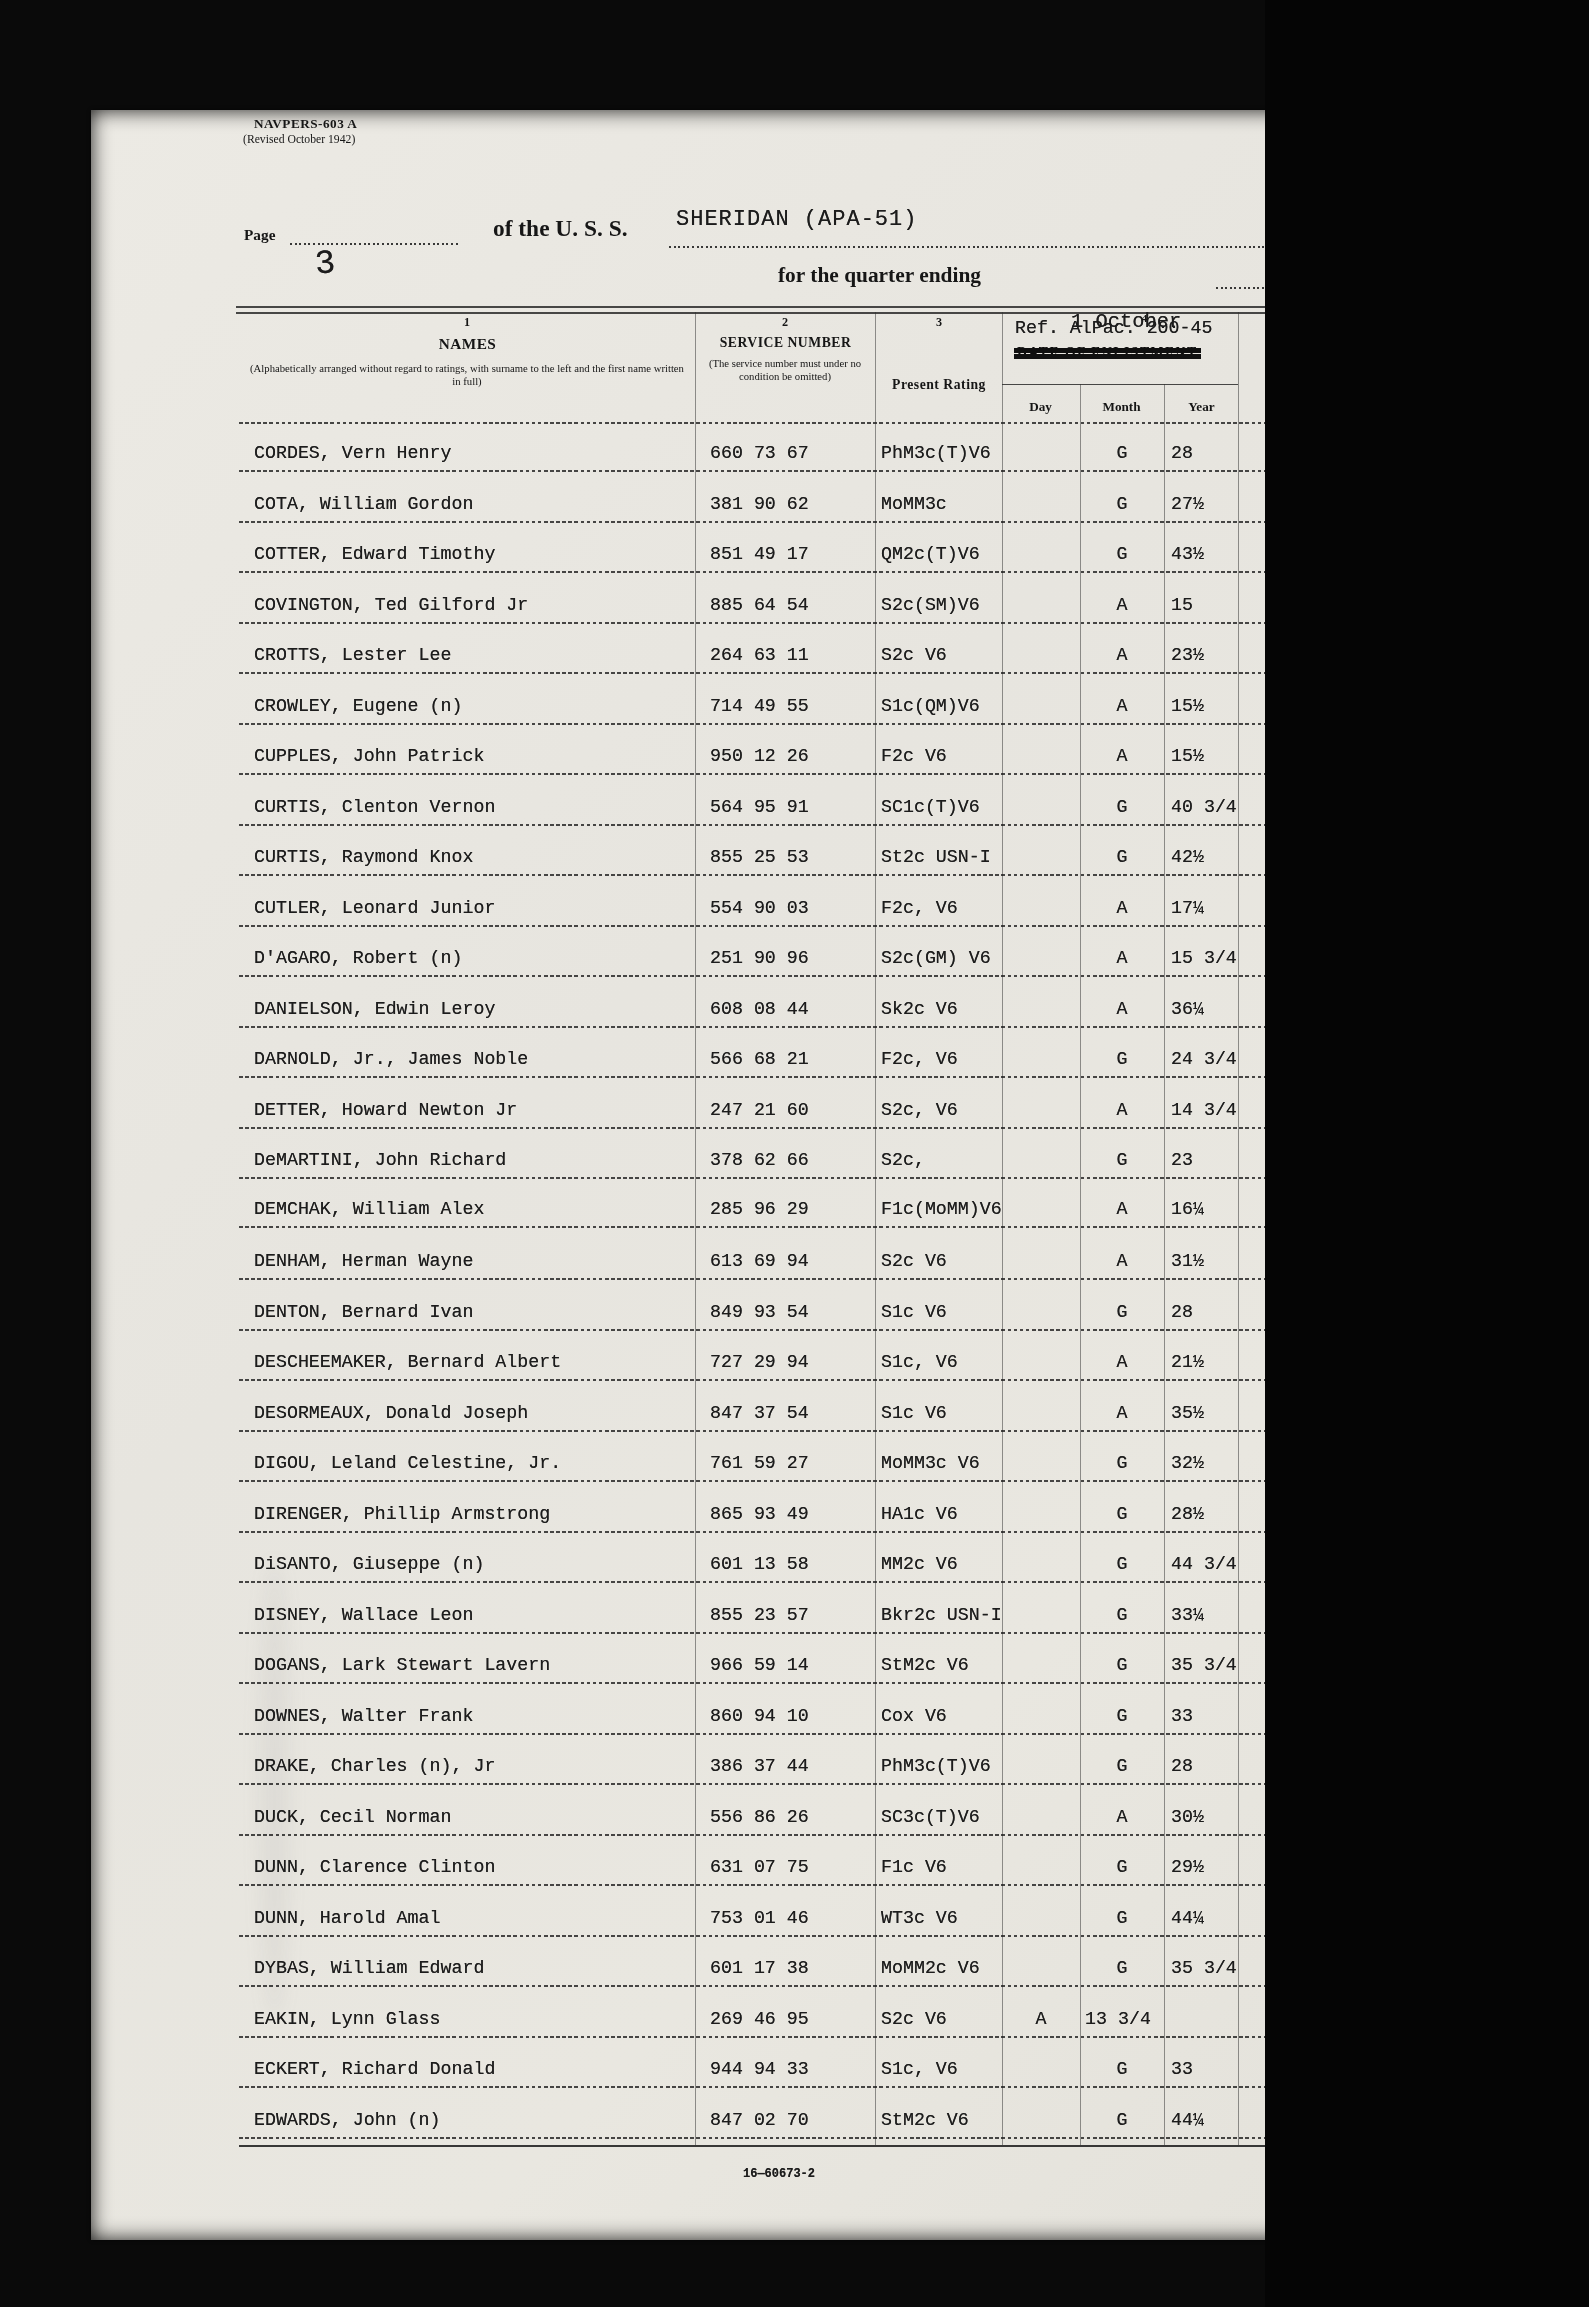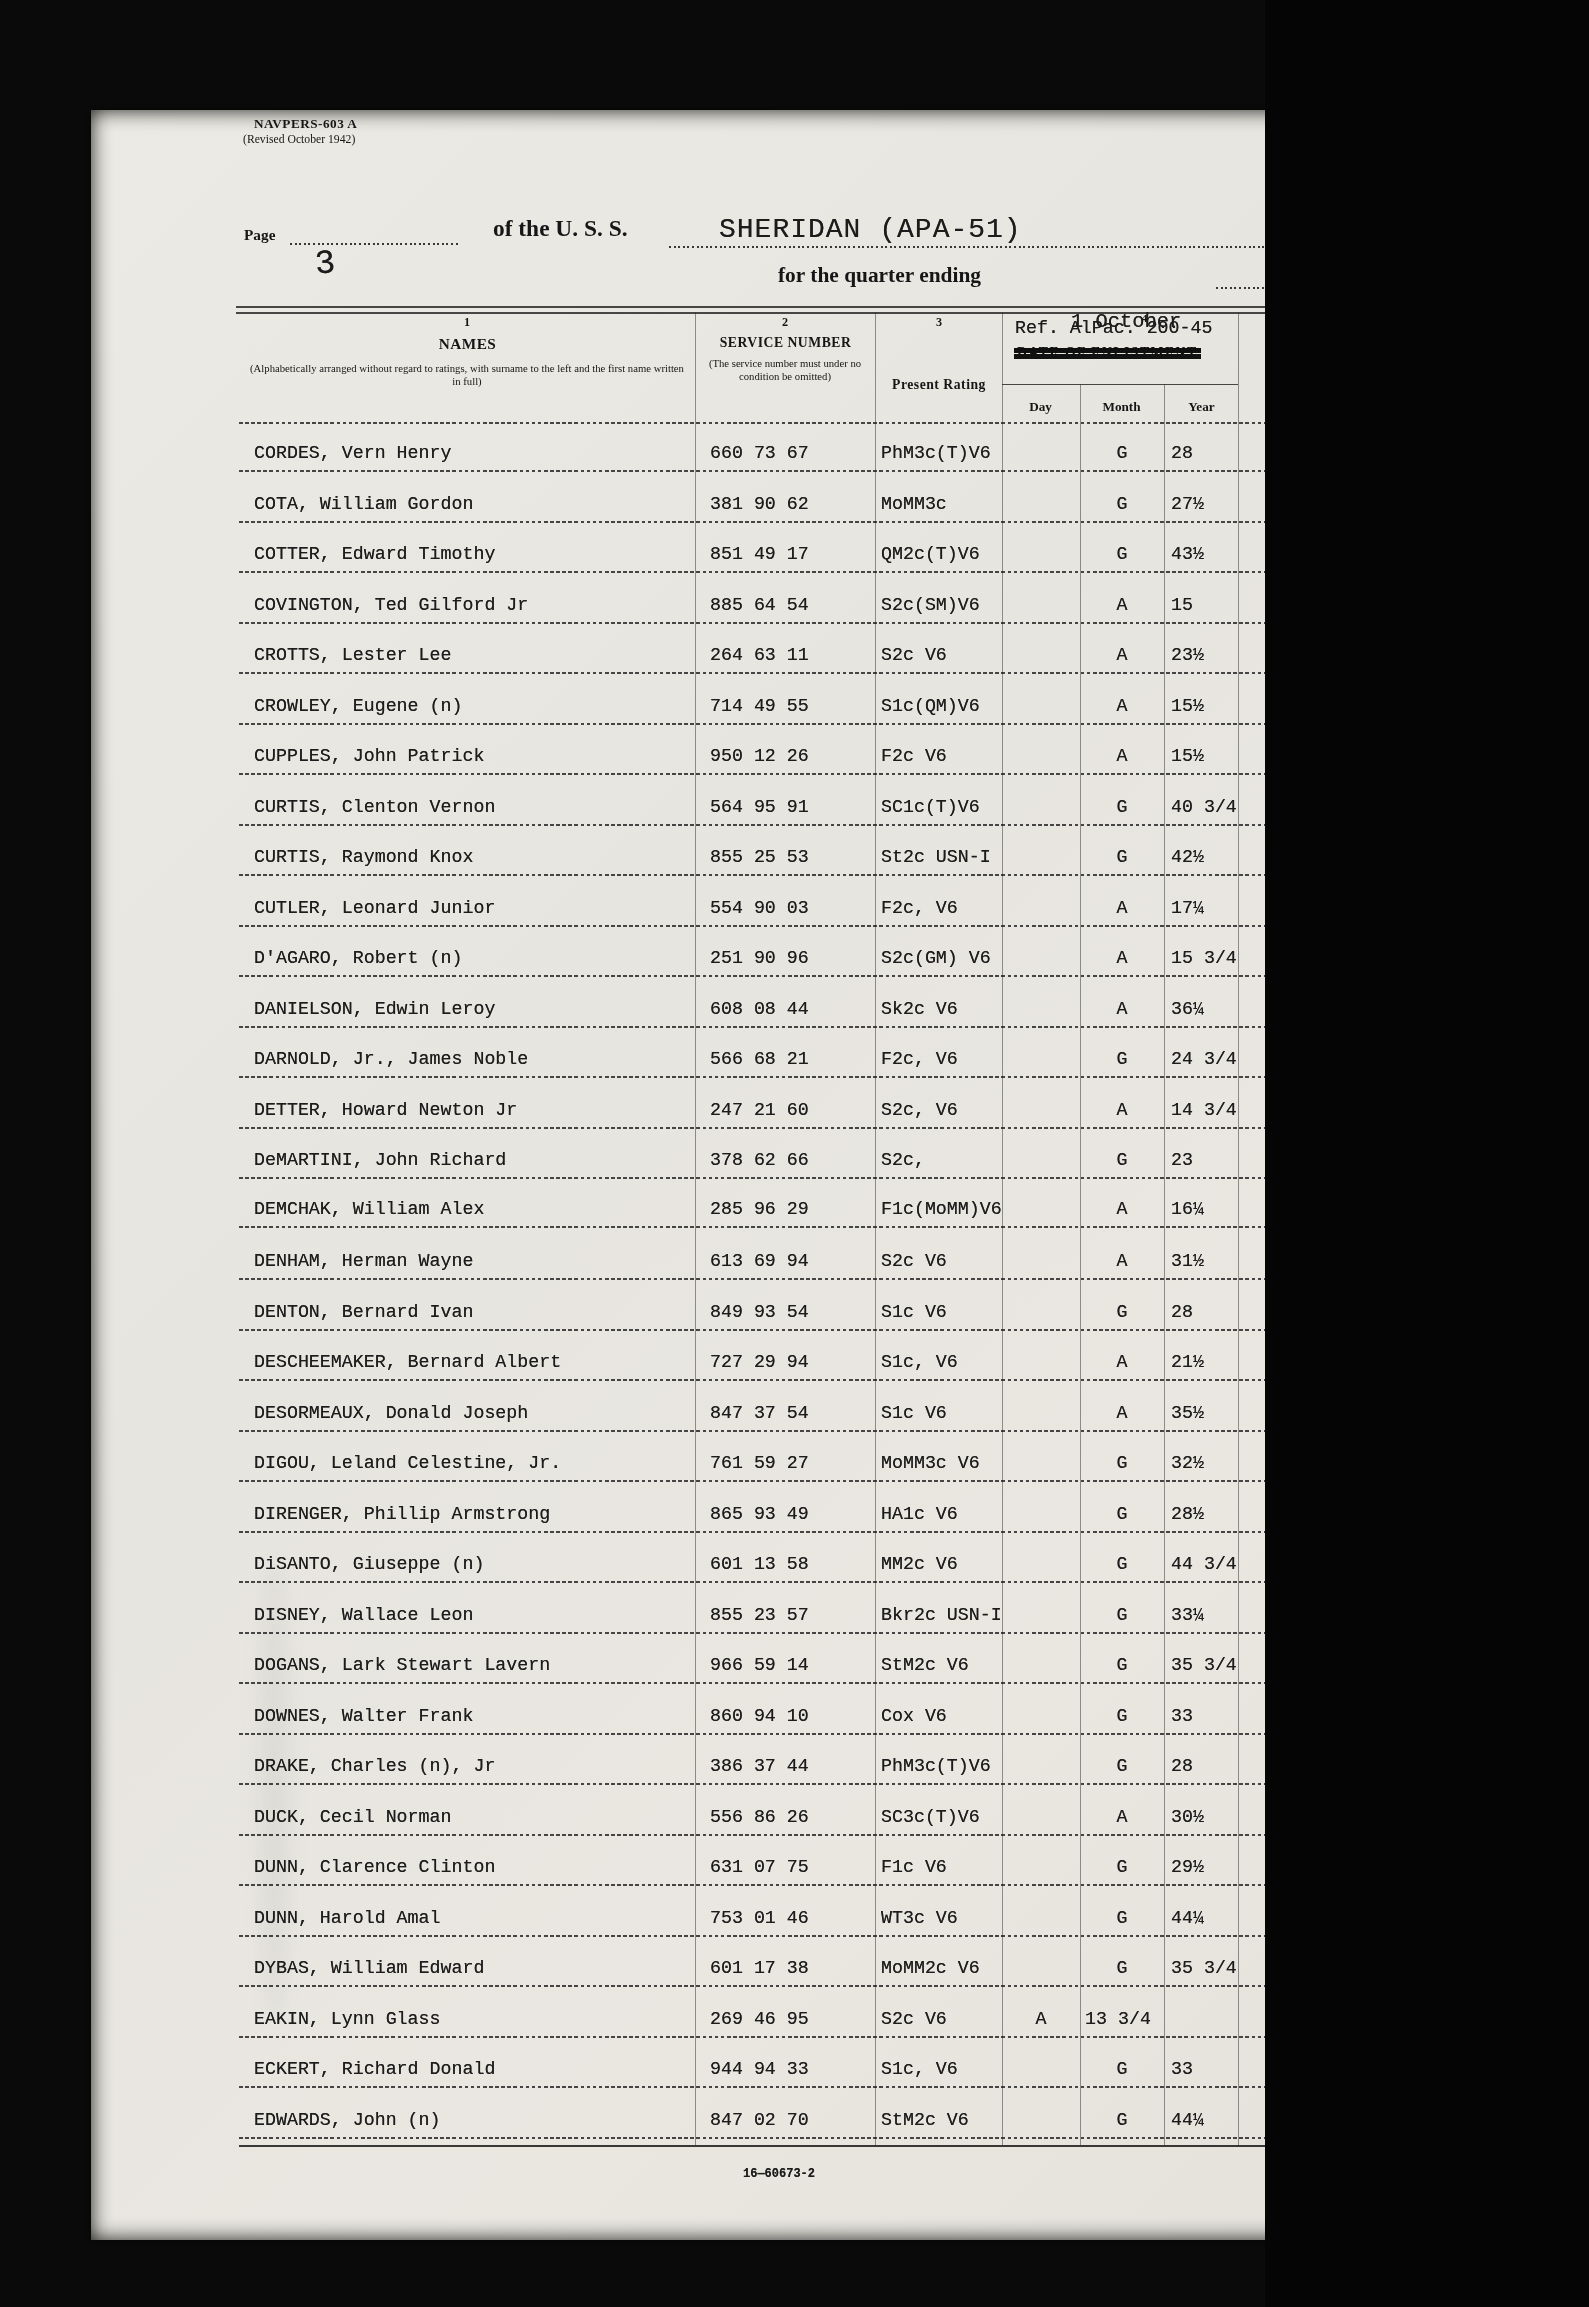--- a/index.html
+++ b/index.html
@@ -20,21 +20,21 @@
   .form-no{left:163px;top:6.1px;font-size:13.2px;font-weight:bold;letter-spacing:0.5px;filter:blur(0.2px);}
   .form-rev{left:152px;top:23.4px;font-size:11.7px;filter:blur(0.3px);}
   .title{left:509px;top:45px;width:611px;font-size:28.5px;font-weight:bold;letter-spacing:1.5px;
          text-align:center;filter:blur(0.2px);}
   .page-label{left:153px;top:116px;font-size:15.3px;font-weight:bold;}
   .leader{position:absolute;height:1.5px;
           background:repeating-linear-gradient(90deg,rgba(25,25,25,.85) 0 2px,transparent 2px 4.6px);
           filter:blur(0.2px);}
   .page-num{left:224px;top:135px;font-size:34px;transform:rotate(-5deg);}
   .uss-prefix{left:402px;top:105px;font-size:23.4px;font-weight:bold;}
-  .ship-name{left:585px;top:104px;font-size:28px;letter-spacing:1px;margin-left:43px;}
+  .ship-name{left:585px;top:97px;font-size:22px;letter-spacing:1px;}
   .quarter-prefix{left:687px;top:153px;font-size:21.4px;font-weight:bold;}
   .quarter-date{left:980px;top:156px;font-size:20.4px;margin-top:44px;}
   .year-prefix{left:1261px;top:154px;font-size:20.4px;font-weight:bold;}
   .year-value{left:1316px;top:153px;font-size:20.4px;border-bottom:1.5px solid #222;padding-bottom:2px;}
   .stamp{left:1212px;top:76px;width:244px;height:153px;transform:rotate(-42deg);
          font-size:25.5px;font-weight:bold;color:rgba(18,18,18,.82);filter:blur(1px);
          letter-spacing:2px;text-align:center;line-height:153px;
          font-family:"Liberation Sans","DejaVu Sans",sans-serif;}
 
   .rule{position:absolute;background:rgba(30,30,30,.8);height:1.5px;filter:blur(0.2px);}

